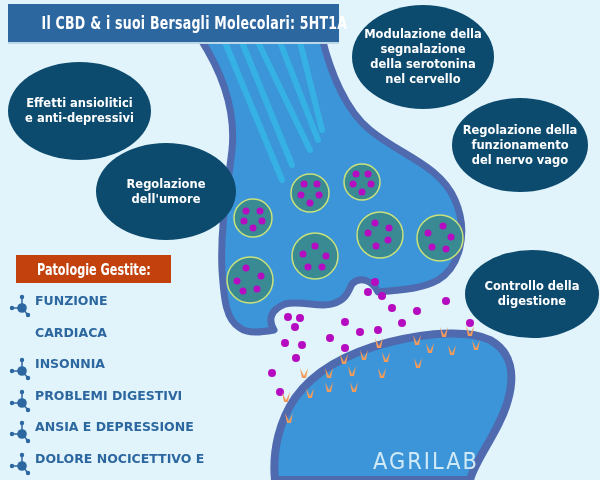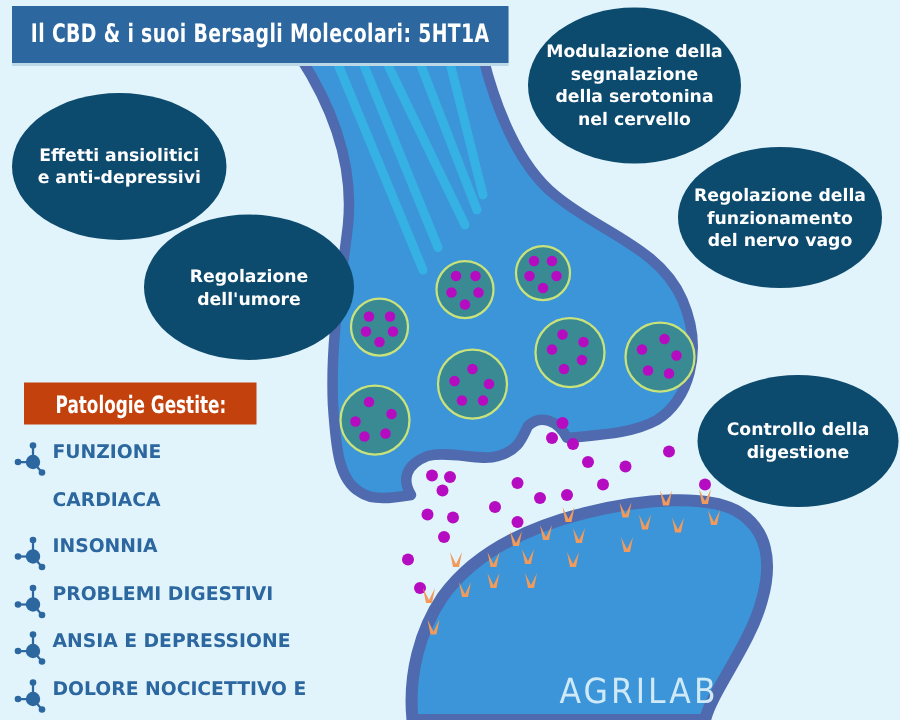--- a/index.html
+++ b/index.html
@@ -1,17 +1,17 @@
 <!DOCTYPE html>
 <html><head>
 <meta charset="utf-8">
 <style>
   html, body { margin:0; padding:0; }
   body { width:600px; height:480px; background:#e2f4fb; position:relative; overflow:hidden; font-family:"DejaVu Sans", sans-serif; }
-  .title-box { position:absolute; left:8px; top:4px; width:331px; height:38px; background:#2c67a0; box-shadow:0 2px 0 #bcd7e6; display:flex; align-items:center; justify-content:center; }
+  .title-box { position:absolute; left:8px; top:4px; width:331px; height:38px; background:#2c67a0; box-shadow:0 2px 0 #bcd7e6; display:flex; align-items:center; justify-content:flex-start; }
   .title-text { color:#fff; font-family:"DejaVu Sans Condensed","DejaVu Sans", sans-serif; font-weight:bold; font-size:17px; letter-spacing:0.3px; transform:scaleX(0.82); white-space:nowrap; }
   .art { position:absolute; left:0; top:0; }
   .bubble { position:absolute; background:#0c4a6e; border-radius:50%; display:flex; align-items:center; justify-content:center; text-align:center; color:#fff; font-weight:bold; font-size:11.5px; line-height:15px; }
   .bubble span { display:block; padding:0 6px; }
   .pat-box { position:absolute; left:16px; top:255px; width:155px; height:28px; background:#c2410c; display:flex; align-items:center; justify-content:center; }
   .pat-title { color:#fff; font-weight:bold; font-size:16px; transform:scaleX(0.78); white-space:nowrap; font-family:"DejaVu Sans Condensed","DejaVu Sans", sans-serif; }
   .plist { position:absolute; left:6px; top:285px; margin:0; padding:0; list-style:none; }
   .plist li { position:relative; padding-left:29px; color:#2c67a0; font-weight:bold; font-size:12.5px; line-height:31.5px; }
   .mol { position:absolute; left:0; top:8px; width:26px; height:26px; }
   .logo { position:absolute; left:373px; top:449px; color:#cfe9f7; font-size:21px; letter-spacing:2px; font-weight:normal; font-family:"DejaVu Sans", sans-serif; transform:scaleY(1.1); }

